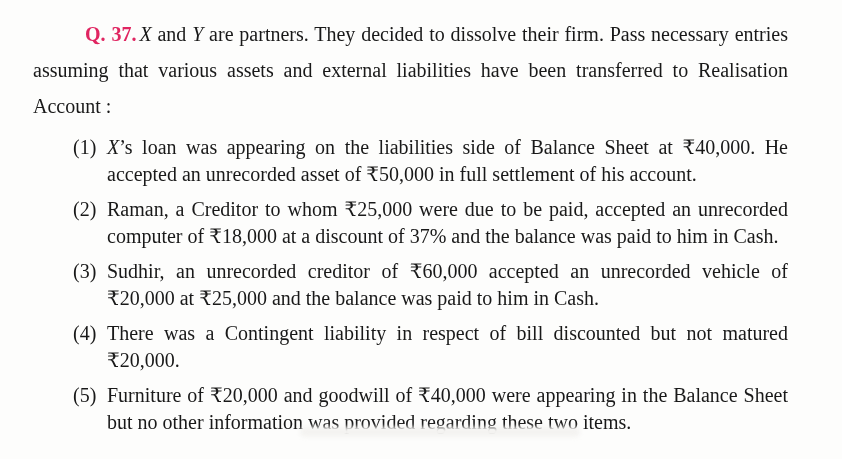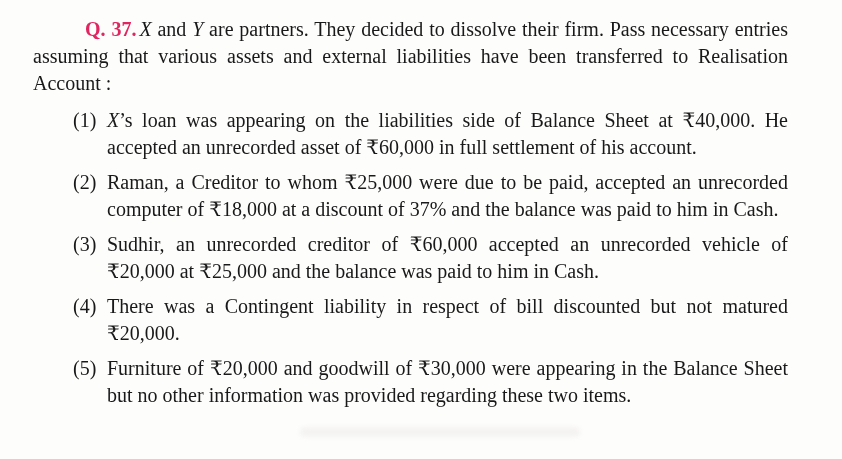--- a/index.html
+++ b/index.html
@@ -14,21 +14,21 @@
     background: #fdfdfc;
     overflow: hidden;
     font-family: "Liberation Serif", "DejaVu Serif", serif;
     color: #191919;
     box-sizing: border-box;
     padding: 16px 54px 0 33px;
   }
   .intro {
     margin: 0 0 10px 0;
     font-size: 20px;
-    line-height: 27px;
+    line-height: 36px;
     text-align: justify;
     text-indent: 52px;
   }
   .qlabel {
     font-weight: bold;
     margin-right: 3px;
   }
   .it {
     font-style: italic;
   }
@@ -62,27 +62,27 @@
 </style>
 </head>
 <body>
 
 <div class="page" style="background: rgb(253, 253, 252); color: rgb(25, 25, 25);">
 
   <p class="intro"><span class="qlabel" id="qlabel" style="color: rgb(224, 37, 97);">Q. 37.</span><span class="it">X</span><span> and </span><span class="it">Y</span><span> are partners. They decided to dissolve their firm. Pass necessary entries assuming that various assets and external liabilities have been transferred to Realisation Account :</span></p>
 
   <div class="qlist">
 
-    <div class="qitem"><span class="qnum">(1)</span><span class="it">X</span><span>’s loan was appearing on the liabilities side of Balance Sheet at ₹40,000. He accepted an unrecorded asset of ₹60,000 in full settlement of his account.</span></div>
+    <div class="qitem"><span class="qnum">(1)</span><span class="it">X</span><span>’s loan was appearing on the liabilities side of Balance Sheet at ₹40,000. He accepted an unrecorded asset of ₹50,000 in full settlement of his account.</span></div>
 
     <div class="qitem"><span class="qnum">(2)</span><span>Raman, a Creditor to whom ₹25,000 were due to be paid, accepted an unrecorded computer of ₹18,000 at a discount of 37% and the balance was paid to him in Cash.</span></div>
 
     <div class="qitem"><span class="qnum">(3)</span><span>Sudhir, an unrecorded creditor of ₹60,000 accepted an unrecorded vehicle of ₹20,000 at ₹25,000 and the balance was paid to him in Cash.</span></div>
 
     <div class="qitem"><span class="qnum">(4)</span><span>There was a Contingent liability in respect of bill discounted but not matured ₹20,000.</span></div>
 
-    <div class="qitem"><span class="qnum">(5)</span><span>Furniture of ₹20,000 and goodwill of ₹30,000 were appearing in the Balance Sheet but no other information was provided regarding these two items.</span></div>
+    <div class="qitem"><span class="qnum">(5)</span><span>Furniture of ₹20,000 and goodwill of ₹40,000 were appearing in the Balance Sheet but no other information was provided regarding these two items.</span></div>
 
   </div>
 
   <div class="scan-smudge"></div>
 
 </div>
 
 </body></html>

